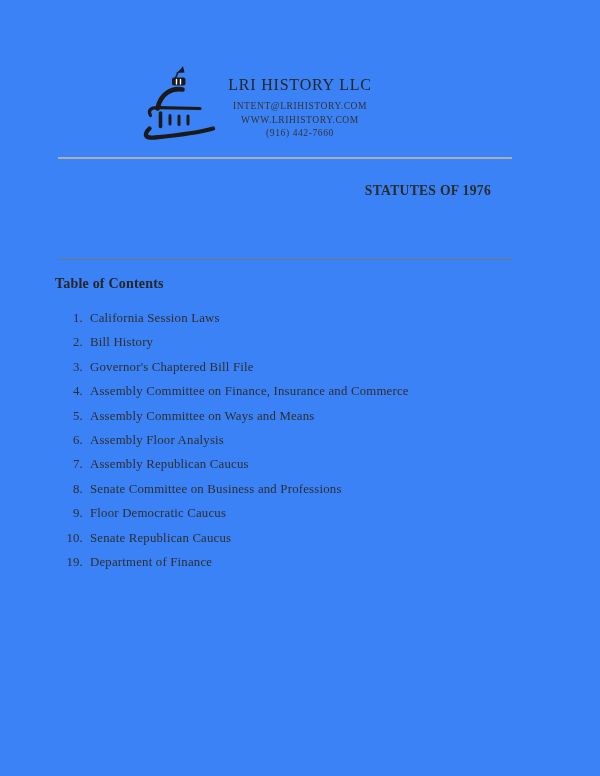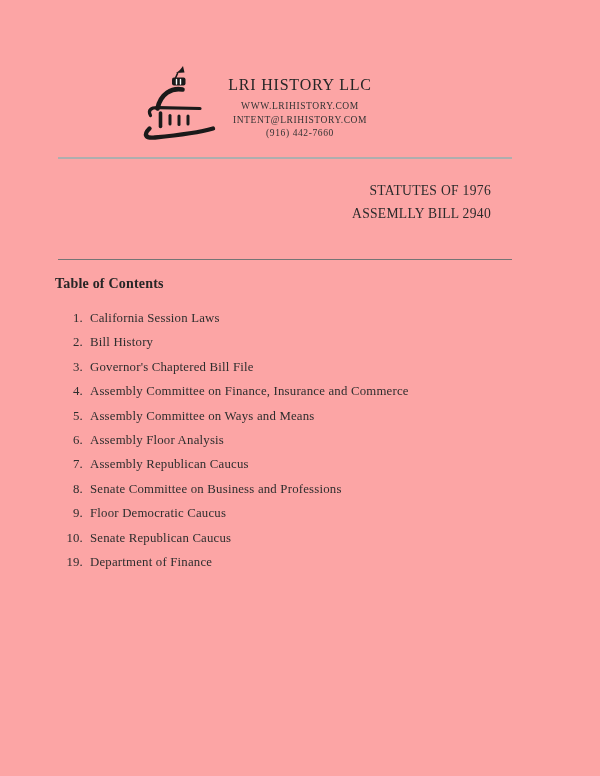--- a/index.html
+++ b/index.html
@@ -1,36 +1,36 @@
 <!DOCTYPE html>
 <html><head>
 <meta charset="utf-8">
 <style>
   html, body { margin:0; padding:0; background:#ffffff; }
   .page {
-    position:relative; width:600px; height:776px; background:#fca5a5;
+    position:relative; width:600px; height:776px; background:#3b82f6;
     font-family:"Liberation Serif","DejaVu Serif",serif; color:#2b2b2b;
     overflow:hidden;
   }
 
   
   .letterhead-logo { position:absolute; left:139px; top:60px; width:80px; height:84px; }
   .letterhead-text { position:absolute; top:76px; left:0; width:600px; text-align:center; }
   .company-name { font-size:16px; letter-spacing:0.8px; color:#262626; margin:0 0 6px 0; }
   .contact-line { font-size:9.5px; letter-spacing:0.6px; line-height:13.6px; color:#333333; }
 
   
   .rule { position:absolute; left:58px; width:454px; border:none; margin:0; padding:0; }
   .rule-1 { top:157px; height:2.2px; background:#aeaeae; }
   .rule-2 { top:259px; height:1.4px; background:#757575; }
 
   
   .case-header {
     position:absolute; top:180px; left:0; width:491px; text-align:right;
-    font-weight:normal; font-size:13.6px; line-height:22.6px; letter-spacing:0.3px; color:#2b2b2b;
+    font-weight:bold; font-size:13.6px; line-height:22.6px; letter-spacing:0.3px; color:#2b2b2b;
   }
   .keep-space { white-space:pre; }
 
   
   .toc-heading {
     position:absolute; top:276px; left:55px; margin:0;
     font-weight:bold; font-size:14px; letter-spacing:0.2px; color:#262626;
   }
   .toc-list { position:absolute; top:306px; left:55px; margin:0; padding:0; list-style:none; }
   .toc-item {
@@ -62,30 +62,29 @@
       <path d="M31 55.5 V64" stroke-width="3"></path>
       <path d="M40 56 V64.5" stroke-width="3"></path>
       <path d="M49 56 V64" stroke-width="3"></path>
 
       <path d="M10.5 68.5 C4.5 74.5 6 78.5 16 77.5 C37 75.5 57 73.5 74 68.5" stroke-width="4.4"></path>
     </g>
   </svg>
 
   <div class="letterhead-text">
     <div class="company-name">LRI HISTORY LLC</div>
+    <div class="contact-line">INTENT@LRIHISTORY.COM</div>
     <div class="contact-line">WWW.LRIHISTORY.COM</div>
-    <div class="contact-line">INTENT@LRIHISTORY.COM</div>
     <div class="contact-line">(916) 442-7660</div>
   </div>
 
   <hr class="rule rule-1">
 
   <div class="case-header">
     <div class="keep-space">STATUTES OF 1976</div>
-    <div class="keep-space">ASSEMLLY BILL 2940</div>
   </div>
 
   <hr class="rule rule-2">
 
   <h2 class="toc-heading">Table of Contents</h2>
 
   <ol class="toc-list">
     <li class="toc-item">
       <span class="toc-num">1.</span>
       <span class="toc-label">California Session Laws</span>

